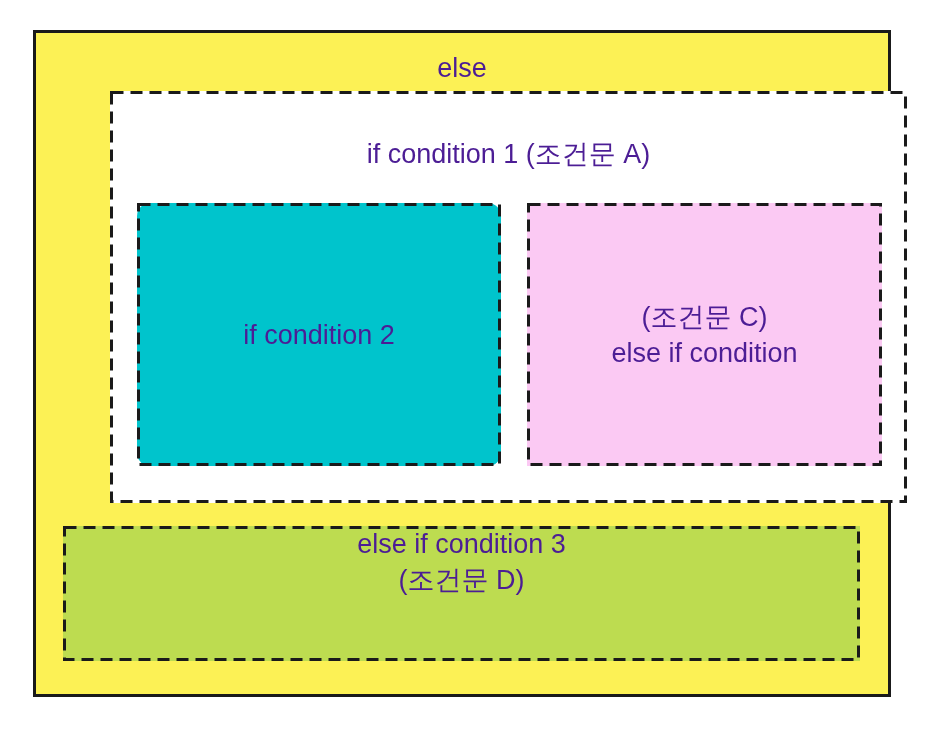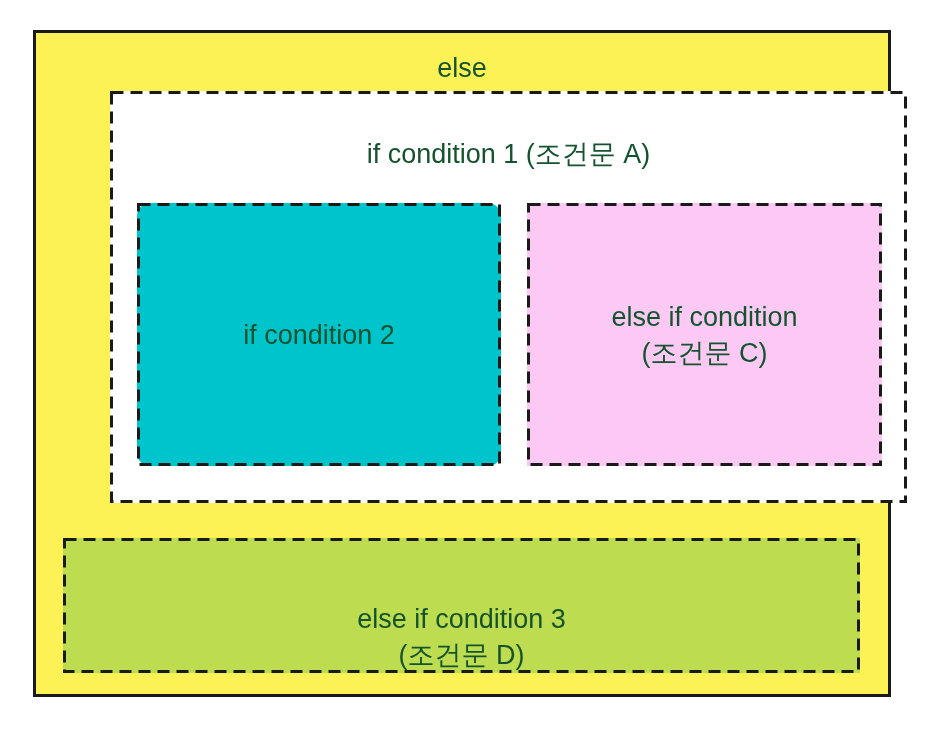--- a/index.html
+++ b/index.html
@@ -25,21 +25,21 @@
   .dashed-svg rect {
     fill: none;
     stroke: #1a1a1a;
     stroke-width: 3;
     stroke-dasharray: 12 7;
   }
   .label {
     font-size: 27px;
     line-height: 36px;
     text-align: center;
-    color: #14532d;
+    color: #4c1d95;
     white-space: nowrap;
   }
   
   #outer-box {
     left: 33px; top: 30px;
     width: 858px; height: 667px;
     border: 3px solid #1a1a1a;
   }
   #outer-label {
     position: absolute;
@@ -59,21 +59,21 @@
     display: flex; align-items: center; justify-content: center;
   }
   
   #cond3-box {
     left: 417px; top: 112px; width: 355px; height: 263px;
     display: flex; align-items: center; justify-content: center;
   }
   
   #cond4-box {
     left: 27px; top: 493px; width: 797px; height: 135px;
-    display: flex; align-items: flex-end; justify-content: center; margin-top: 12px;
+    display: flex; align-items: flex-start; justify-content: center;
   }
 </style>
 </head>
 <body>
 
 <div id="stage">
 
   <div class="box" id="outer-box" style="background: rgb(252, 241, 85);">
 
     <div class="label" id="outer-label">else</div>
@@ -92,22 +92,22 @@
         <div class="label">
           <div>if condition 2</div>
         </div>
       </div>
 
       <div class="box" id="cond3-box" style="background: rgb(251, 201, 243);">
         <svg class="dashed-svg" width="355" height="263">
           <rect x="1.5" y="1.5" width="352" height="260"></rect>
         </svg>
         <div class="label">
+          <div>(조건문 C)</div>
           <div>else if condition</div>
-          <div>(조건문 C)</div>
         </div>
       </div>
     </div>
 
     <div class="box" id="cond4-box" style="background: rgb(189, 220, 80);">
       <svg class="dashed-svg" width="797" height="135">
         <rect x="1.5" y="1.5" width="794" height="132"></rect>
       </svg>
       <div class="label">
         <div>else if condition 3</div>

